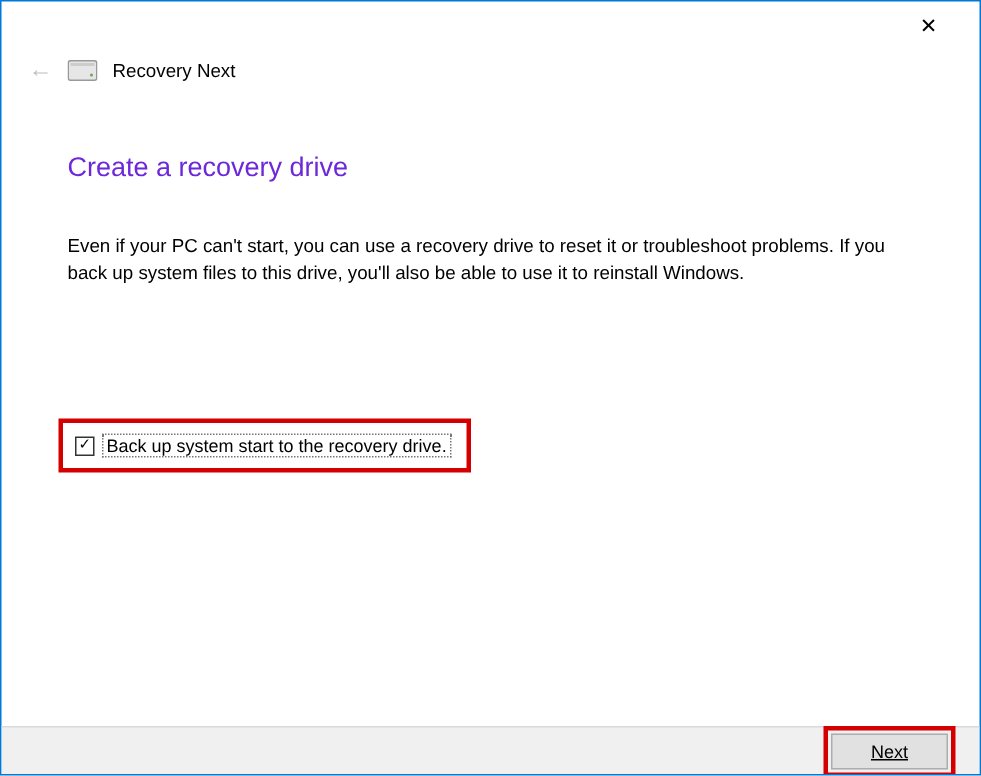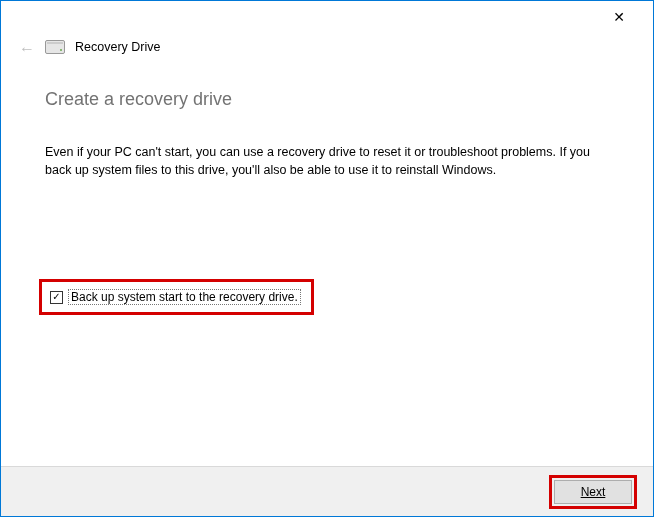--- a/index.html
+++ b/index.html
@@ -45,24 +45,25 @@
       display: block;
     }
     .header-title {
       font-size: 12.5px;
       color: #000;
     }
     .content {
       padding: 34px 44px 0 44px;
     }
     .page-title {
-      color: #737373;
+      color: #6d28d9;
       font-size: 18px;
       font-weight: 400;
       margin-bottom: 32px;
+      margin-top: 12px;
     }
     .description {
       color: #000;
       font-size: 12.5px;
       line-height: 1.45;
       max-width: 560px;
       margin-top: 33px;
     }
     .checkbox-area {
       position: absolute;
@@ -89,21 +90,21 @@
       font-size: 12px;
       color: #000;
       border: 1px dotted #777;
       padding: 0 2px;
     }
     .footer {
       position: absolute;
       bottom: 0;
       left: 0;
       right: 0;
-      height: 50px;
+      height: 32px;
       background: #f0f0f0;
       border-top: 1px solid #d9d9d9;
       display: flex;
       justify-content: flex-end;
       align-items: center;
       padding-right: 16px;
       gap: 20px;
     }
     .btn {
       min-width: 78px;
@@ -137,21 +138,21 @@
 
 <div class="header-row">
   <span class="back-arrow">←</span>
   <span class="drive-icon">
     <svg width="20" height="14" viewBox="0 0 20 14">
       <rect x="0.5" y="0.5" width="19" height="13" rx="1.5" fill="#e6e6e6" stroke="#999"></rect>
       <rect x="2" y="2" width="16" height="2" fill="#ccc"></rect>
       <circle cx="16" cy="10" r="1" fill="#6aa84f"></circle>
     </svg>
   </span>
-  <span class="header-title">Recovery Drive</span>
+  <span class="header-title">Recovery Next</span>
 </div>
 
 <div class="content">
   <h1 class="page-title">Create a recovery drive</h1>
   <p class="description">Even if your PC can't start, you can use a recovery drive to reset it or troubleshoot problems. If you back up system files to this drive, you'll also be able to use it to reinstall Windows.</p>
 </div>
 
 <div class="checkbox-area">
   <span class="checkbox">✓</span>
   <span class="checkbox-label">Back up system start to the recovery drive.</span>

